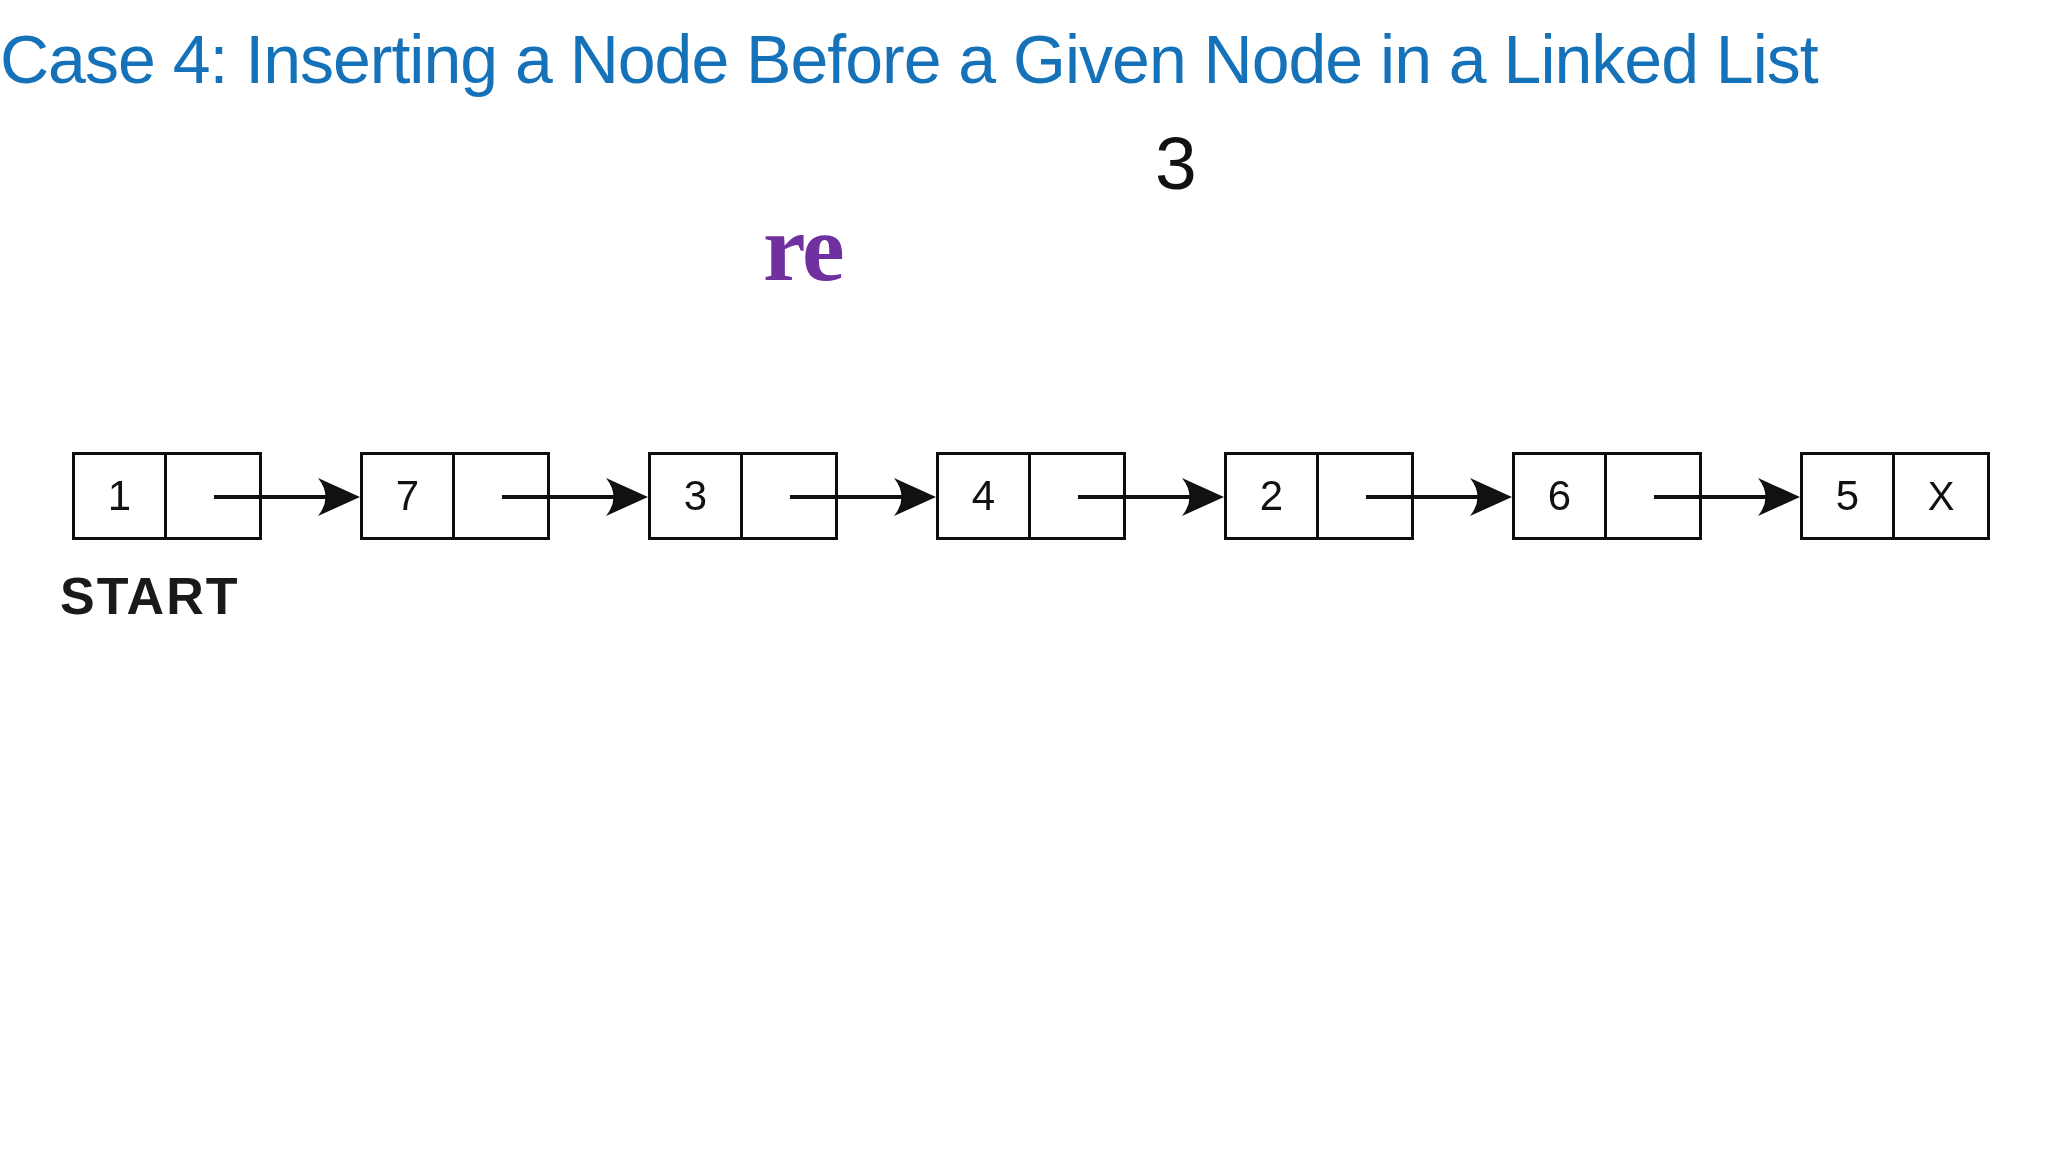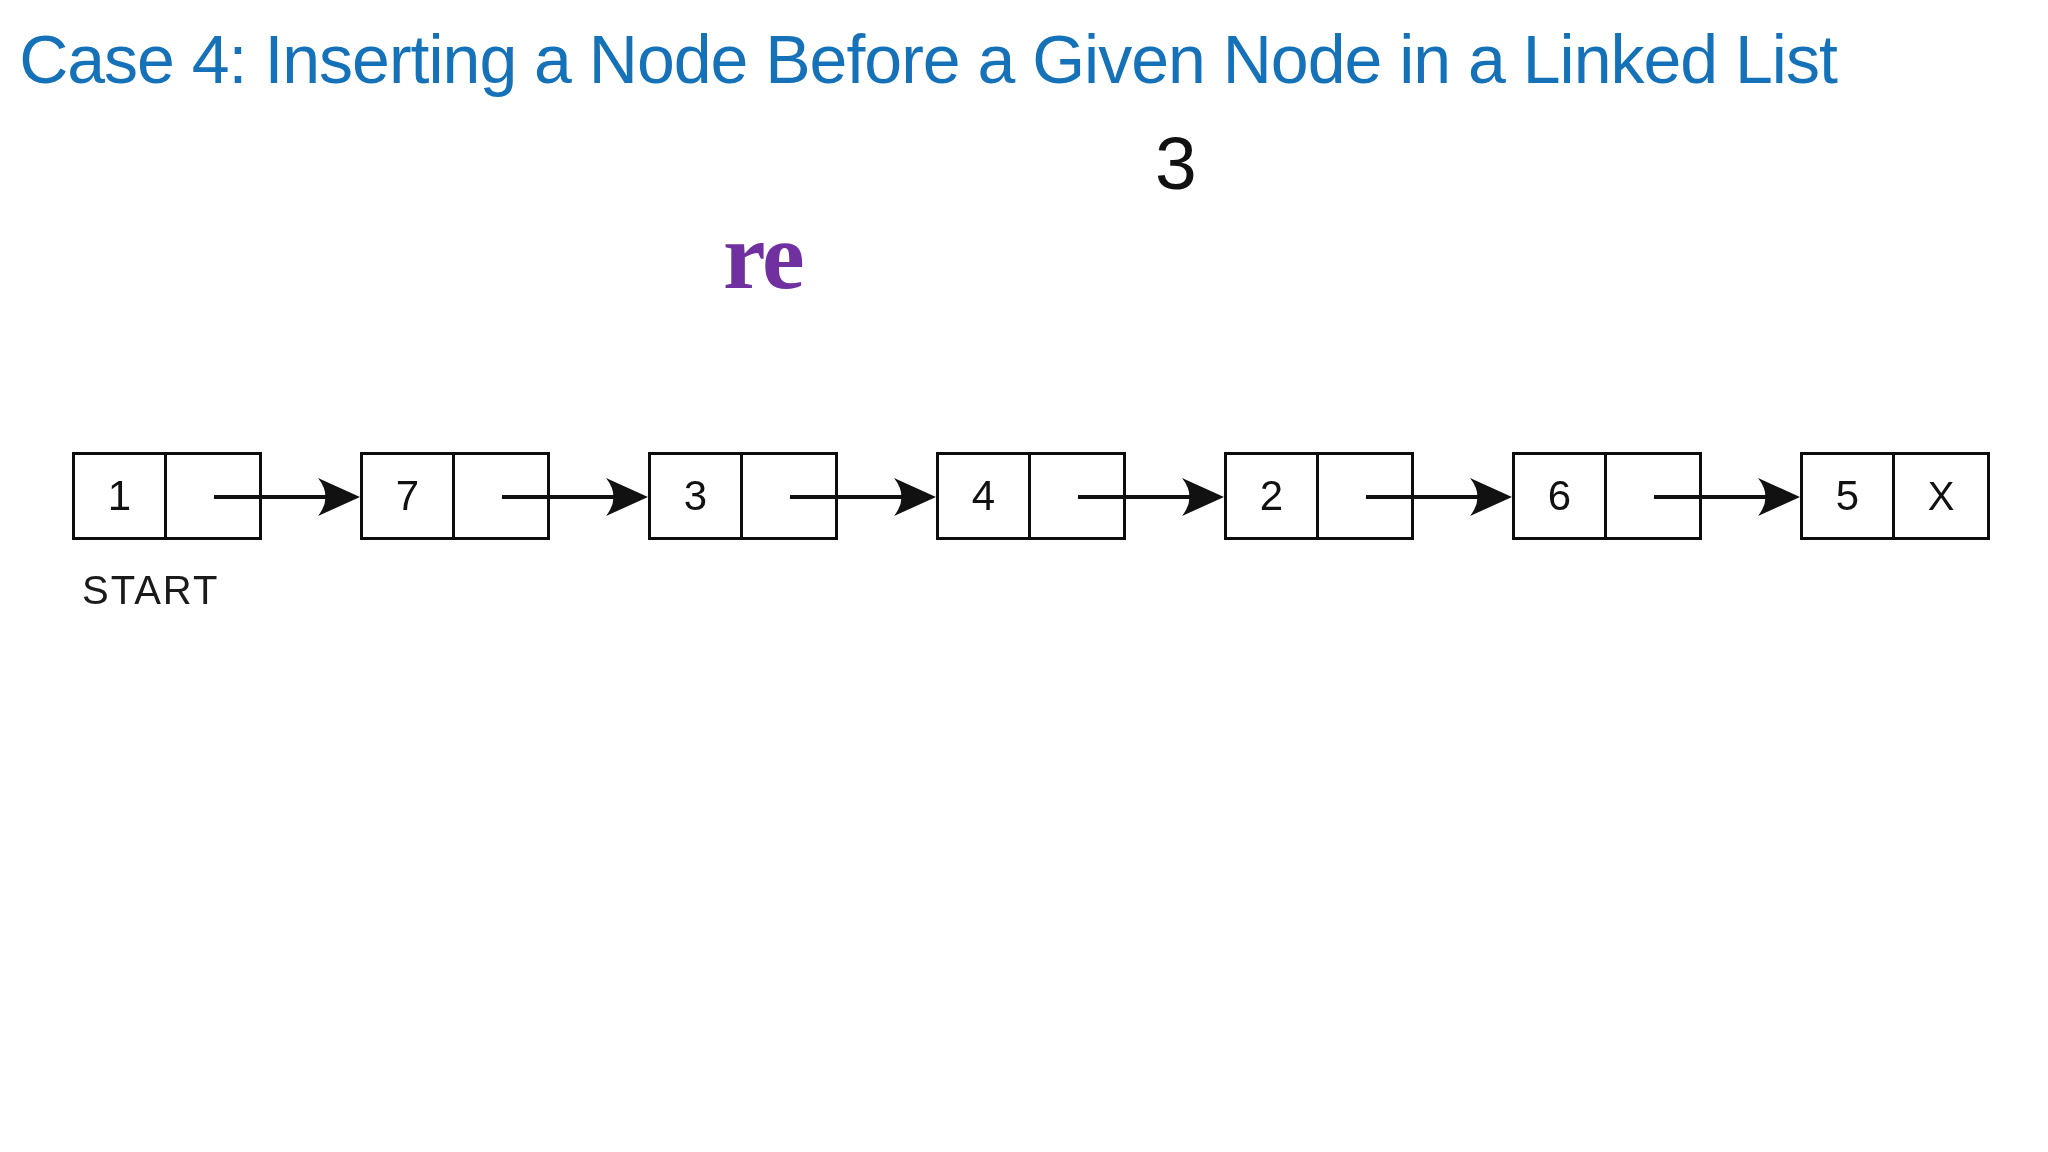--- a/index.html
+++ b/index.html
@@ -6,35 +6,35 @@
   body{
     width:2048px;height:1152px;
     background:#ffffff;
     font-family:"Liberation Sans",sans-serif;
     position:relative;
     overflow:hidden;
   }
   .slide{position:absolute;inset:0;}
   .title{
     position:absolute;top:19px;left:0;width:1856px;
-    text-align:center;
+    text-align:left;
     font-size:68px;line-height:1.2;letter-spacing:-1px;
     color:#1572B9;
     white-space:nowrap;
   }
   .fn-line{
     position:absolute;left:723px;
     font-family:"Liberation Serif",serif;
     font-weight:bold;
     font-size:96px;line-height:1;letter-spacing:-2px;
     color:#7030A0;
     white-space:nowrap;
   }
   .fn-line-1{top:114px;}
-  .fn-line-2{top:208px;}
+  .fn-line-2{top:200px;margin-left:40px;}
   .fn-arg{
     position:absolute;left:1155px;top:126px;
     font-size:75px;line-height:1;
     color:#111111;
   }
   .diagram{position:absolute;inset:0;}
   .node{
     position:absolute;
     width:190px;height:88px;
     box-sizing:border-box;
@@ -44,23 +44,24 @@
   .cell{
     box-sizing:border-box;
     flex:1 1 50%;
     display:flex;align-items:center;justify-content:center;
     font-size:42px;color:#111111;
   }
   .data-cell{border-right:3px solid #0d0d0d;}
   .ptr-cell{font-size:40px;}
   .arrow{position:absolute;width:152px;height:42px;}
   .start{
-    position:absolute;left:82px;top:570px;
-    font-size:40px;line-height:1;letter-spacing:2px;
+    position:absolute;left:60px;top:570px;
+    font-size:52px;line-height:1;letter-spacing:2px;
     color:#1a1a1a;
+    font-weight:bold;
   }
 </style>
 </head>
 <body>
 
 <div class="slide">
 
   <div class="title" style="color: rgb(21, 114, 185);">Case 4: Inserting a Node Before a Given Node in a Linked List</div>
 
 

